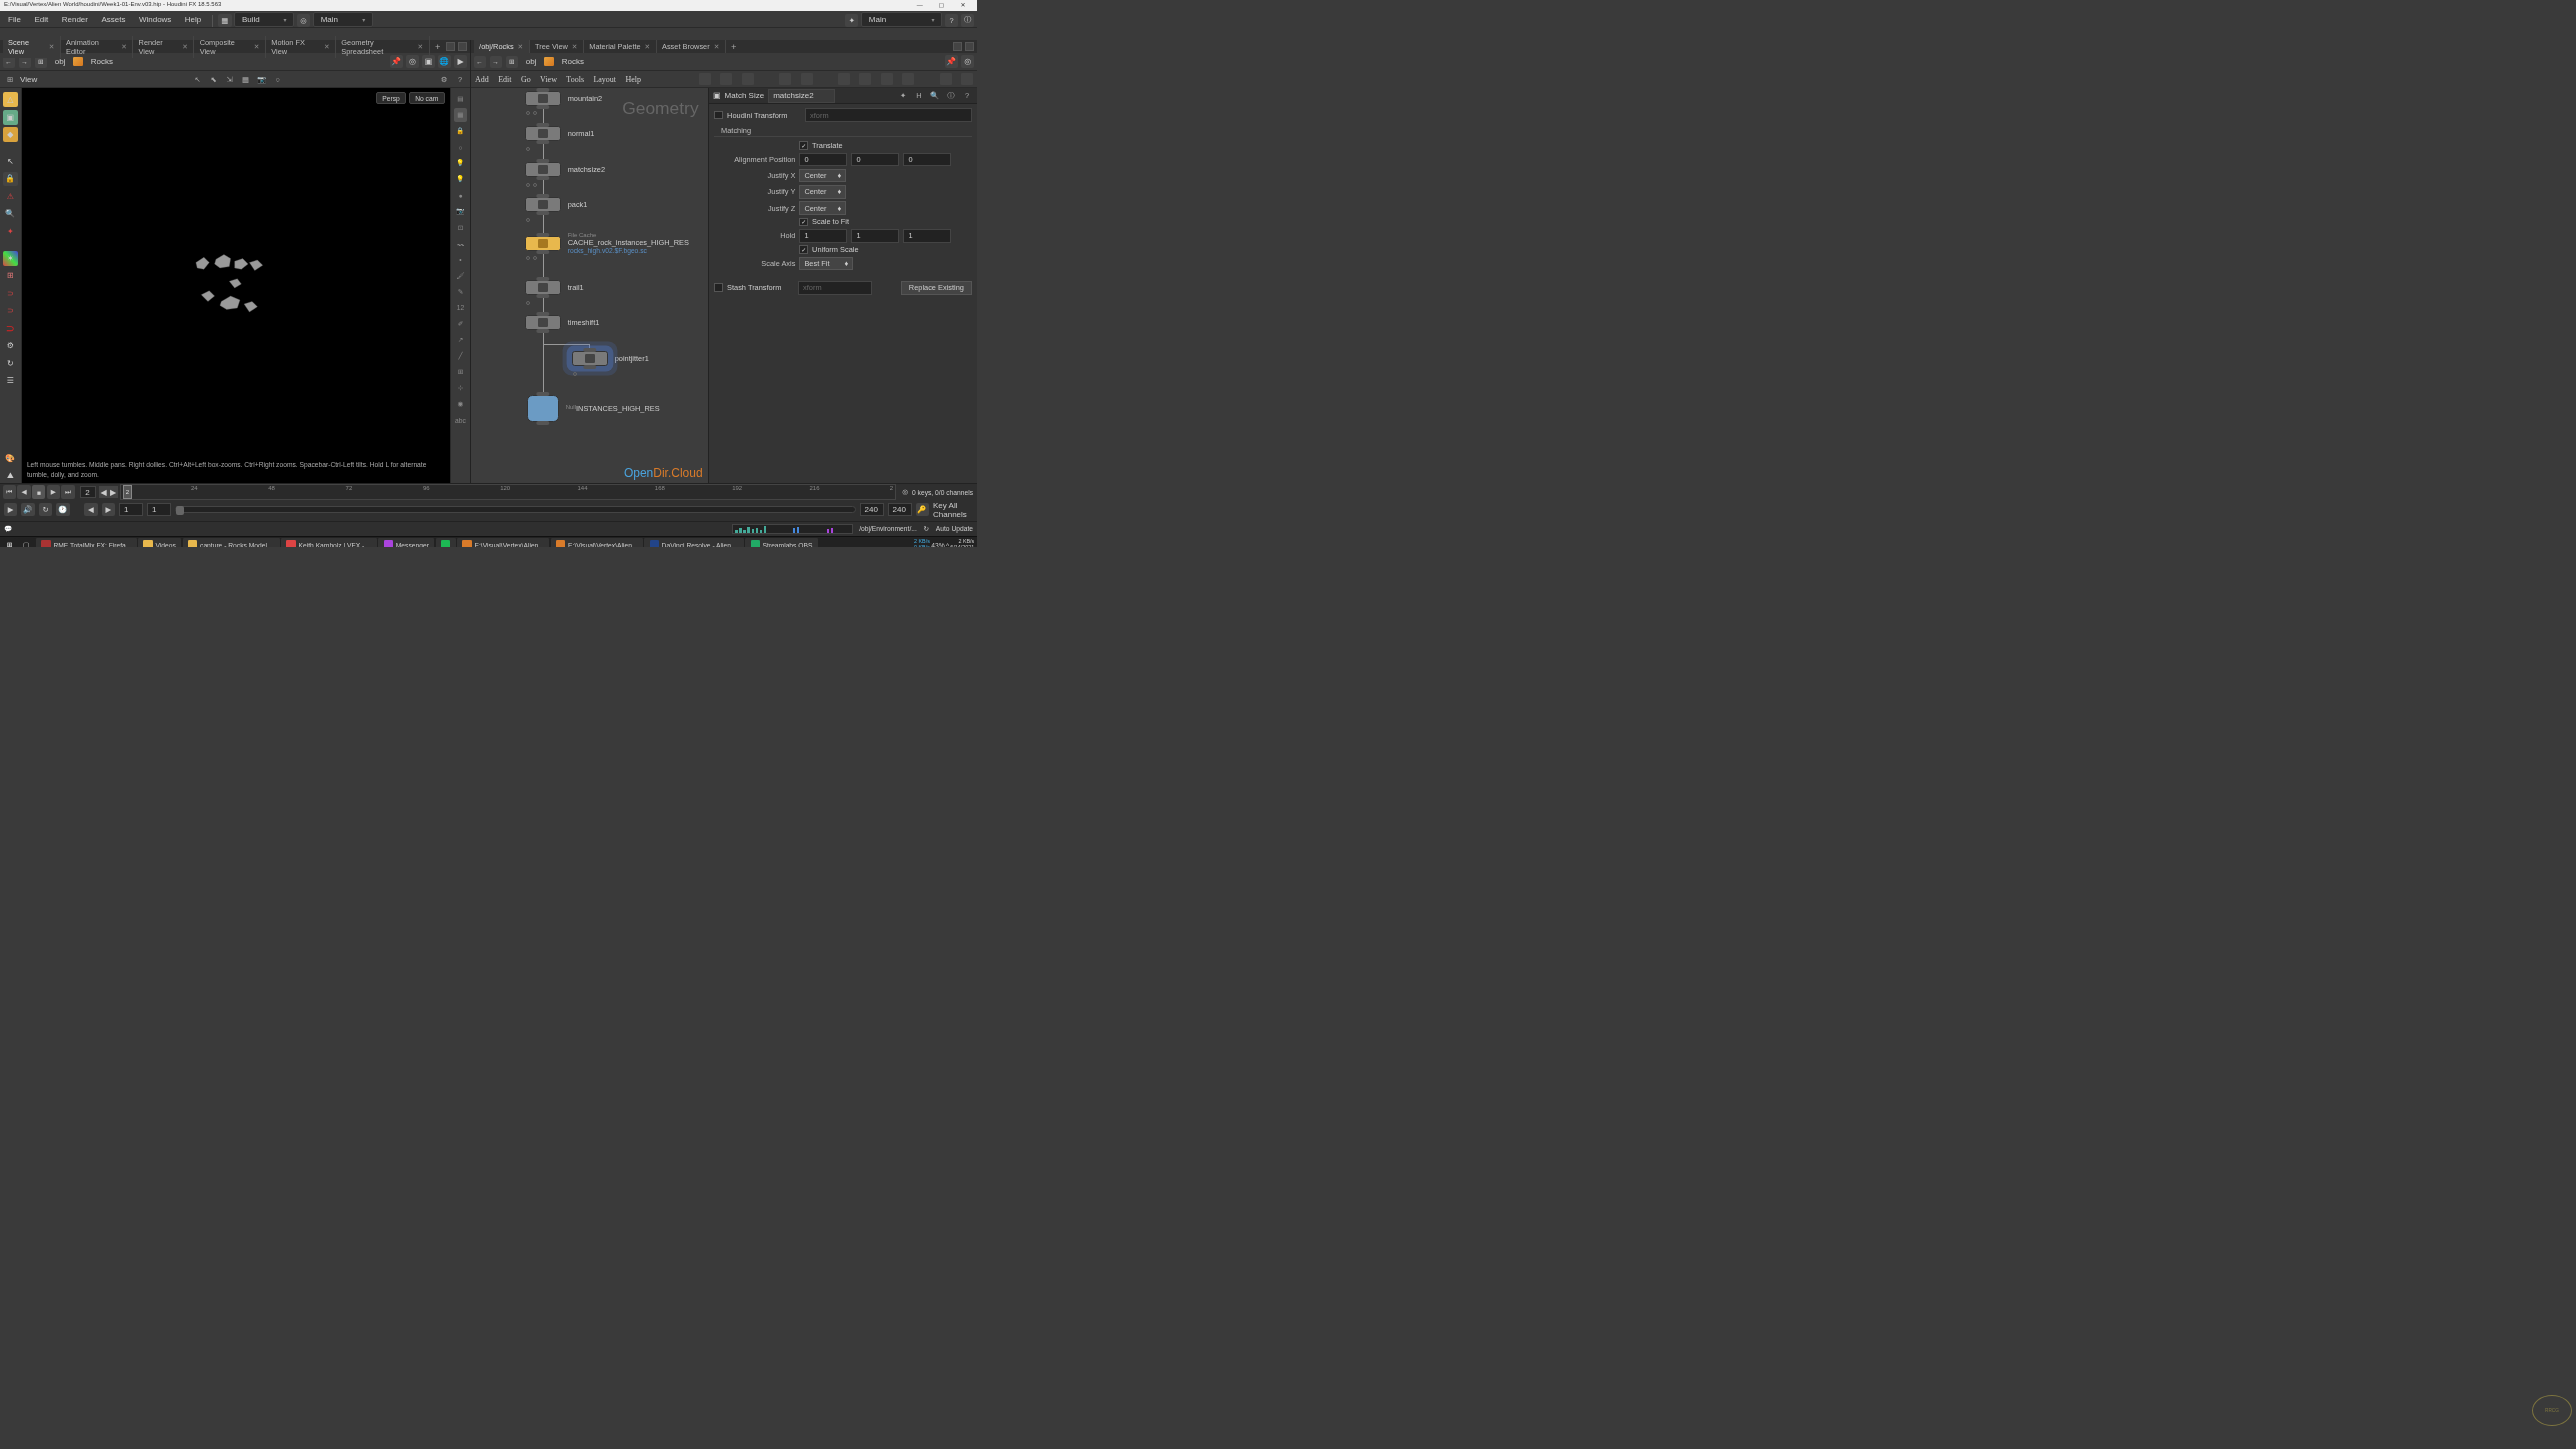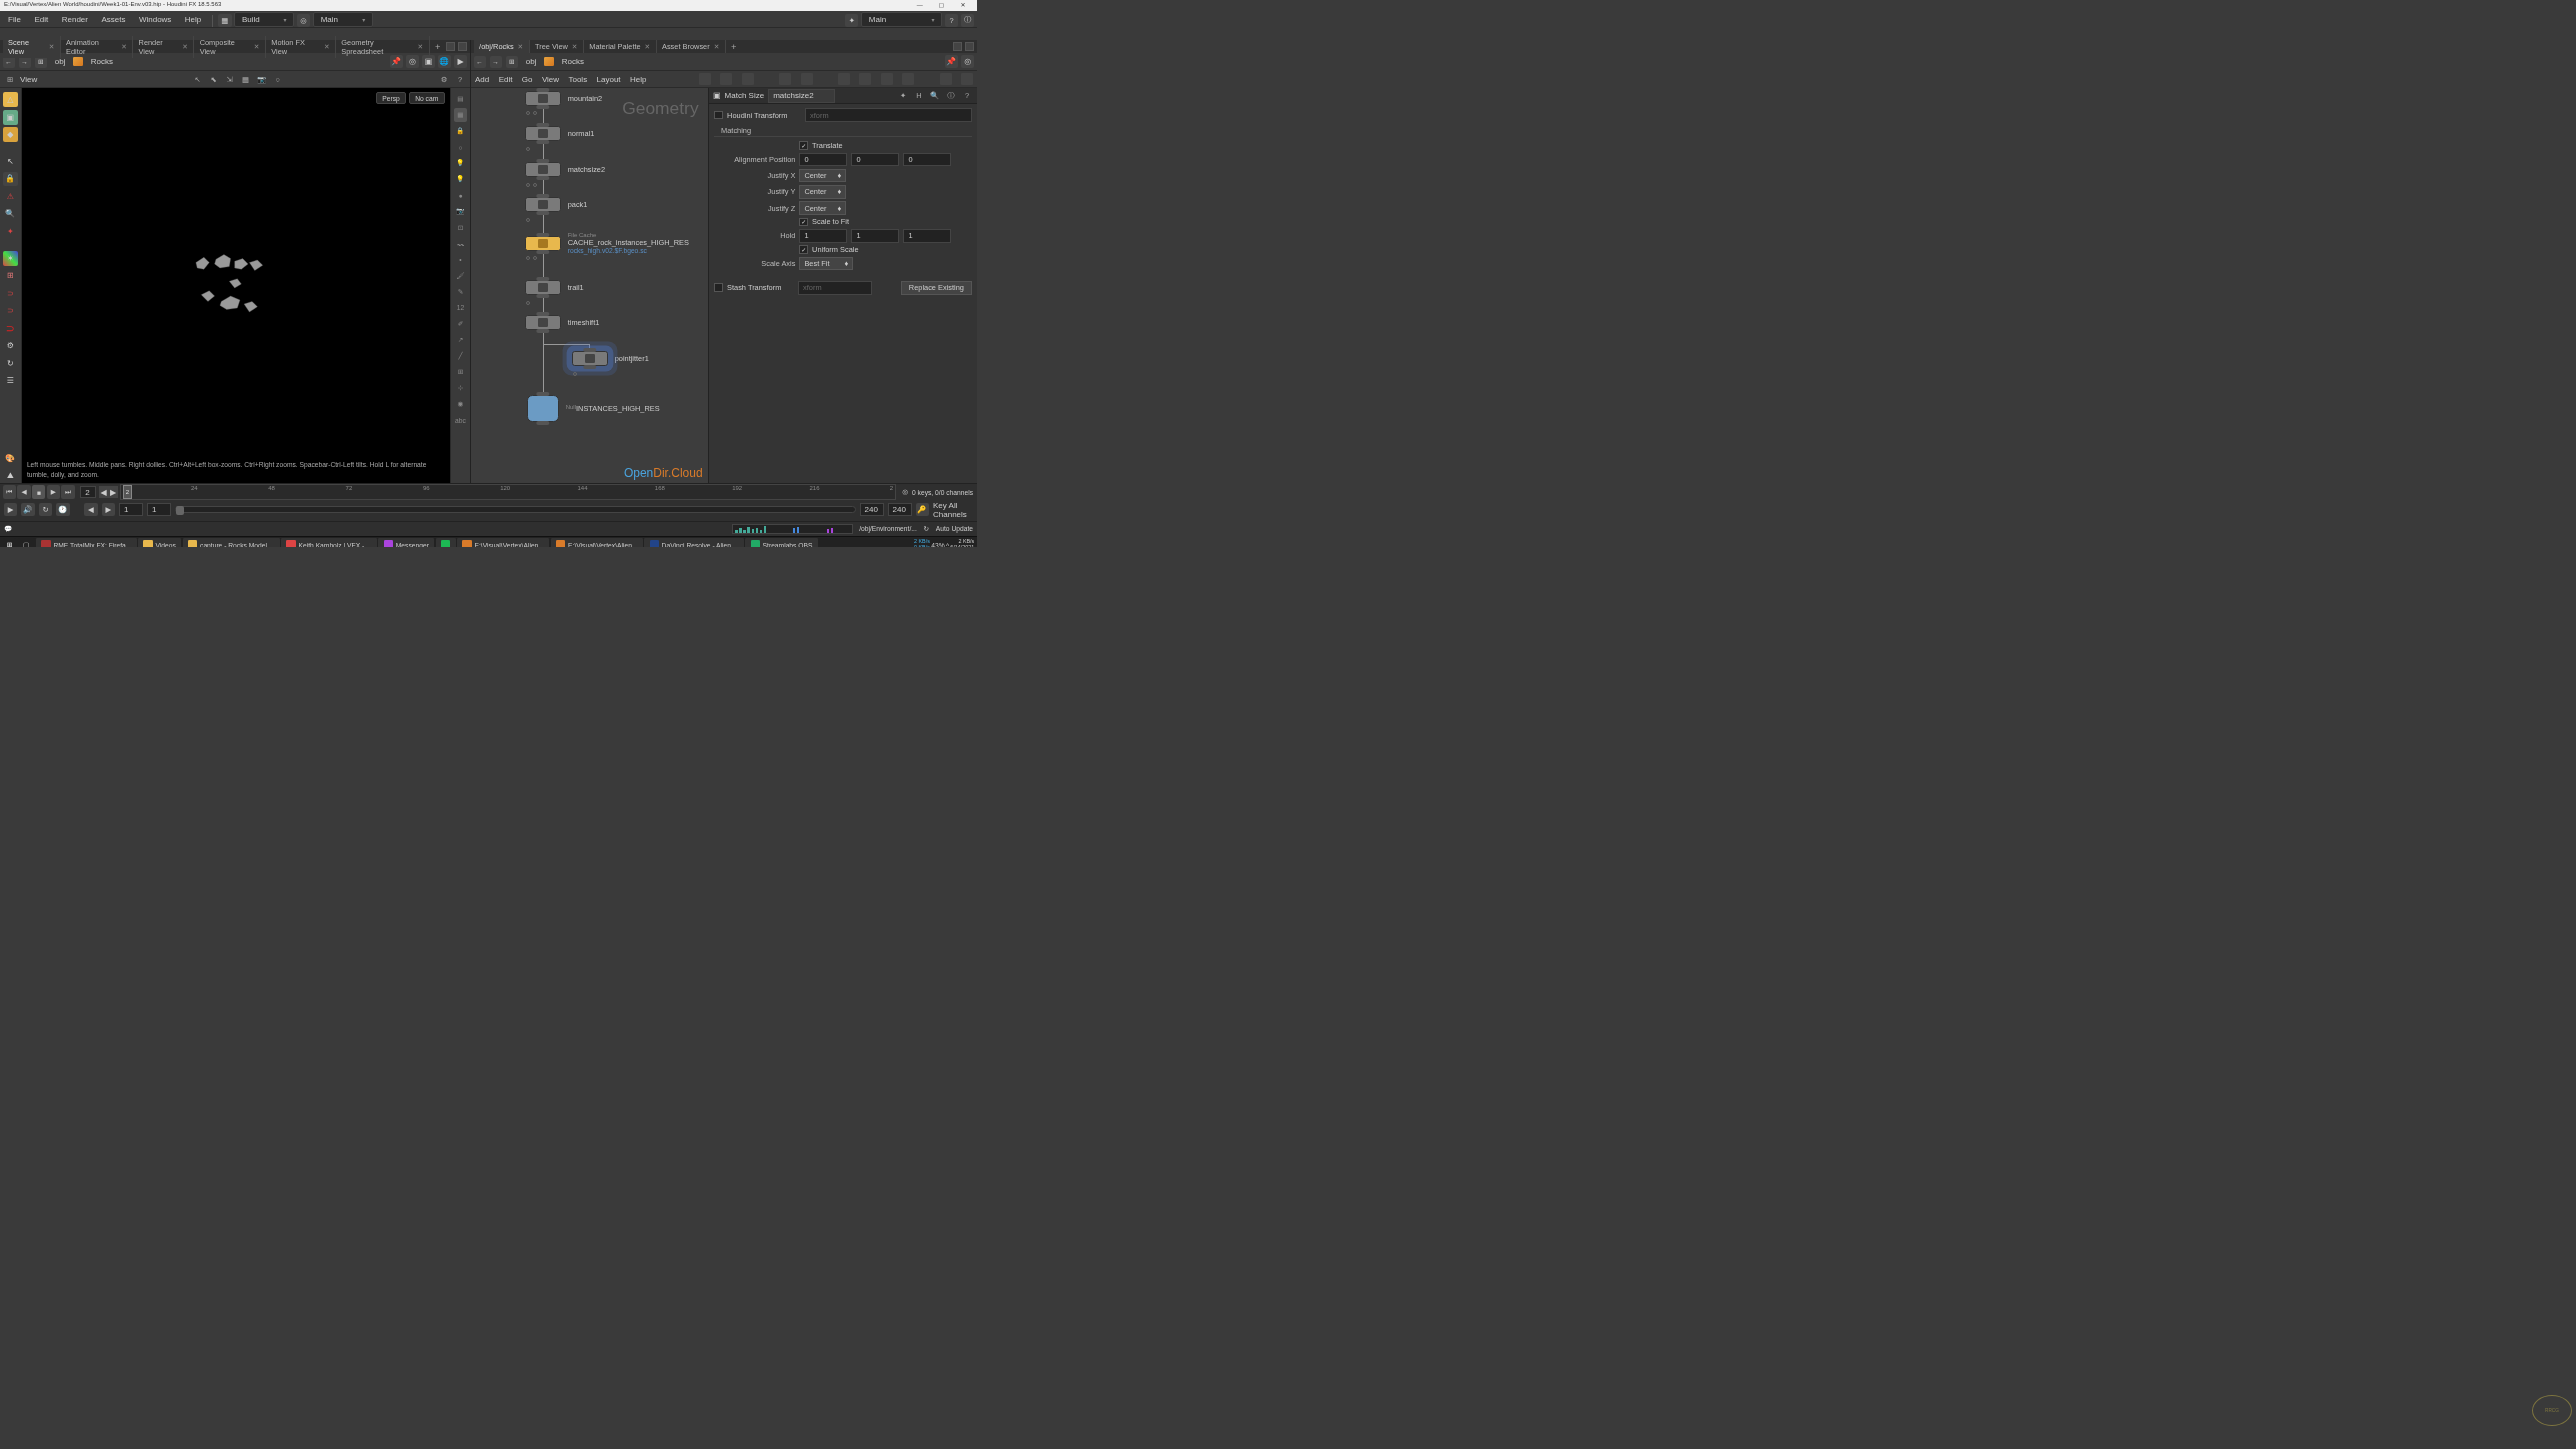--- a/index.html
+++ b/index.html
@@ -37,21 +37,21 @@
 .rtoolbar .ticon { width:13.4px; height:13.4px; border-radius:2px; display:flex; align-items:center; justify-content:center; font-size:6.7px; color:#888; }
 .viewport { flex:1; position:relative; background:#000; }
 .vp-labels { position:absolute; top:4px; right:5.4px; display:flex; gap:2.7px; }
 .vp-label { background:#2a2a2a; border:0.7px solid #444; padding:1.3px 5.4px; font-size:6.7px; border-radius:2px; }
 .vp-hint { position:absolute; bottom:4px; left:5.4px; right:5.4px; font-size:6.7px; color:#aaa; line-height:1.4; }
 .rocks-svg { position:absolute; top:50%; left:50%; transform:translate(-50%,-50%); }
 .right-pane { flex:1; display:flex; flex-direction:column; }
 .split { display:flex; flex:1; overflow:hidden; }
 .nodepane { flex:1; display:flex; flex-direction:column; border-right:0.7px solid #222; overflow:hidden; }
 .nmenubar { height:17.4px; background:#3a3a3a; border-bottom:0.7px solid #2a2a2a; display:flex; align-items:center; padding:0 4px; gap:9.4px; }
-.nmenubar .mitem { cursor:pointer; }
+.nmenubar .mitem { cursor:pointer;font-family:Liberation Serif, serif; }
 .nmenubar .spacer { flex:1; }
 .nmenubar .ibtn { width:12px; height:12px; background:#444; border-radius:1.3px; }
 .nodeview { flex:1; background:#3d3d3d; position:relative; overflow:hidden; }
 .geo-label { position:absolute; top:9.4px; right:9.4px; font-size:17.4px; font-weight:500; color:#666; }
 .node { position:absolute; display:flex; align-items:center; gap:6.7px; }
 .node-body { width:36px; height:14.8px; background:#7a7a7a; border:0.7px solid #333; border-radius:2.7px; display:flex; align-items:center; justify-content:center; position:relative; }
 .node-body.cache { background:#e8b84d; }
 .node-body.null { background:#6b9bc4; width:32px; height:27px; border-radius:5.4px; }
 .node-body.jitter { background:#7a7a7a; box-shadow:0 0 0 5.4px rgba(80,120,200,0.4), 0 0 0 9.4px rgba(80,120,200,0.2); }
 .node-body::before, .node-body::after { content:""; position:absolute; left:50%; transform:translateX(-50%); width:13.4px; height:4px; background:#555; border-radius:2px; }

